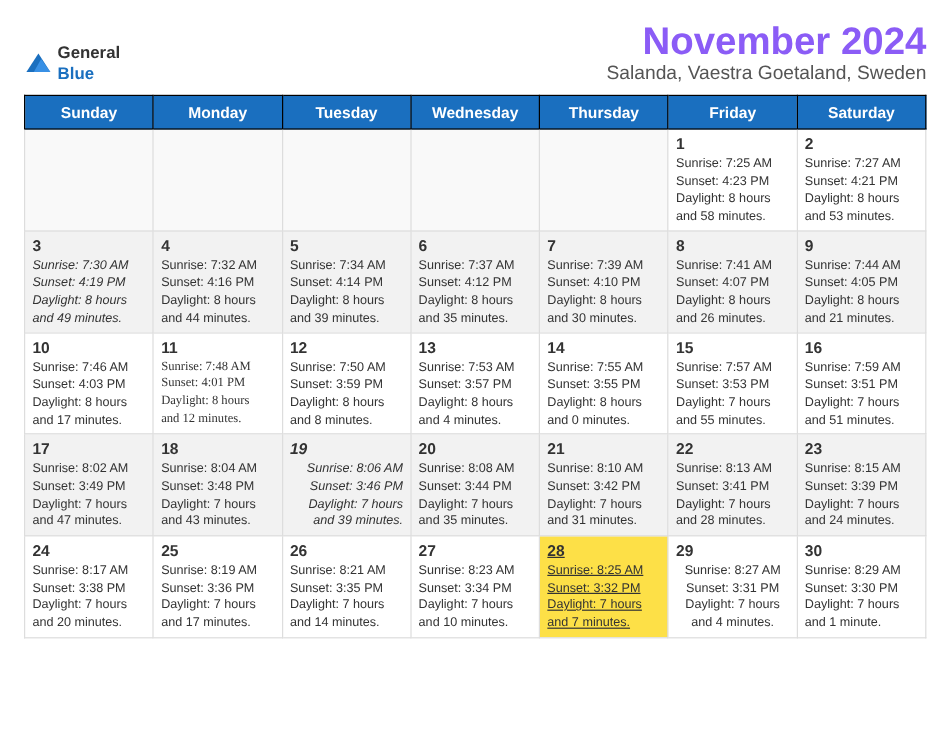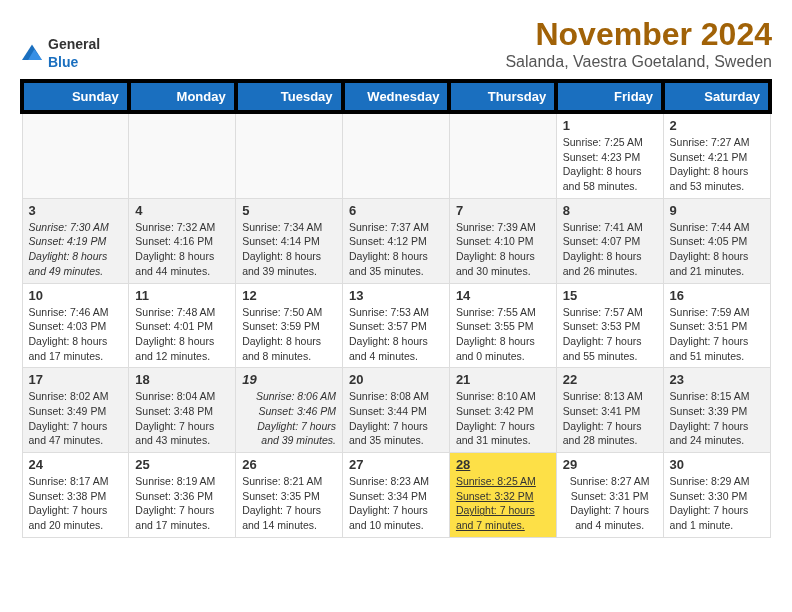--- a/index.html
+++ b/index.html
@@ -19,34 +19,34 @@
     .logo {
       display: flex;
       align-items: center;
       gap: 4px;
     }
     .logo-icon {
       width: 24px;
       height: 20px;
     }
     .title-area { text-align: right; }
-    .month-title { font-size: 32px; font-weight: bold; color: #a16207; }
+    .month-title { font-size: 32px; font-weight: bold; color: #8b5cf6; }
     .location { font-size: 16px; color: #555; }
     .calendar {
       width: 100%;
       border-collapse: collapse;
       border: 1px solid #ccc;
     }
     .calendar th {
       background-color: #1a6fbf;
       color: #fff;
-      text-align: right;
+      text-align: center;
       padding: 6px 8px;
       font-size: 13px;
-      border: 4px solid #000000;
+      border: 1px solid #000000;
     }
     .calendar td {
       vertical-align: top;
       padding: 4px 6px;
       border: 1px solid #ddd;
       width: calc(100% / 7);
       min-height: 80px;
       font-size: 11px;
       color: #333;
       background: #fff;
@@ -165,21 +165,21 @@
       <tr>
         <td style="background: rgb(255, 255, 255);">
           <div class="day-num">10</div>
           <div class="day-info" style="white-space: pre-line;">Sunrise: 7:46 AM
 Sunset: 4:03 PM
 Daylight: 8 hours
 and 17 minutes.</div>
         </td>
         <td style="background: rgb(255, 255, 255);">
           <div class="day-num">11</div>
-          <div class="day-info" style="white-space: pre-line;">Sunrise: 7:48 AM
+          <div class="day-info" style="white-space: pre-line; font-family: Liberation Serif, serif;">Sunrise: 7:48 AM
 Sunset: 4:01 PM
 Daylight: 8 hours
 and 12 minutes.</div>
         </td>
         <td style="background: rgb(255, 255, 255);">
           <div class="day-num">12</div>
           <div class="day-info" style="white-space: pre-line;">Sunrise: 7:50 AM
 Sunset: 3:59 PM
 Daylight: 8 hours
 and 8 minutes.</div>

